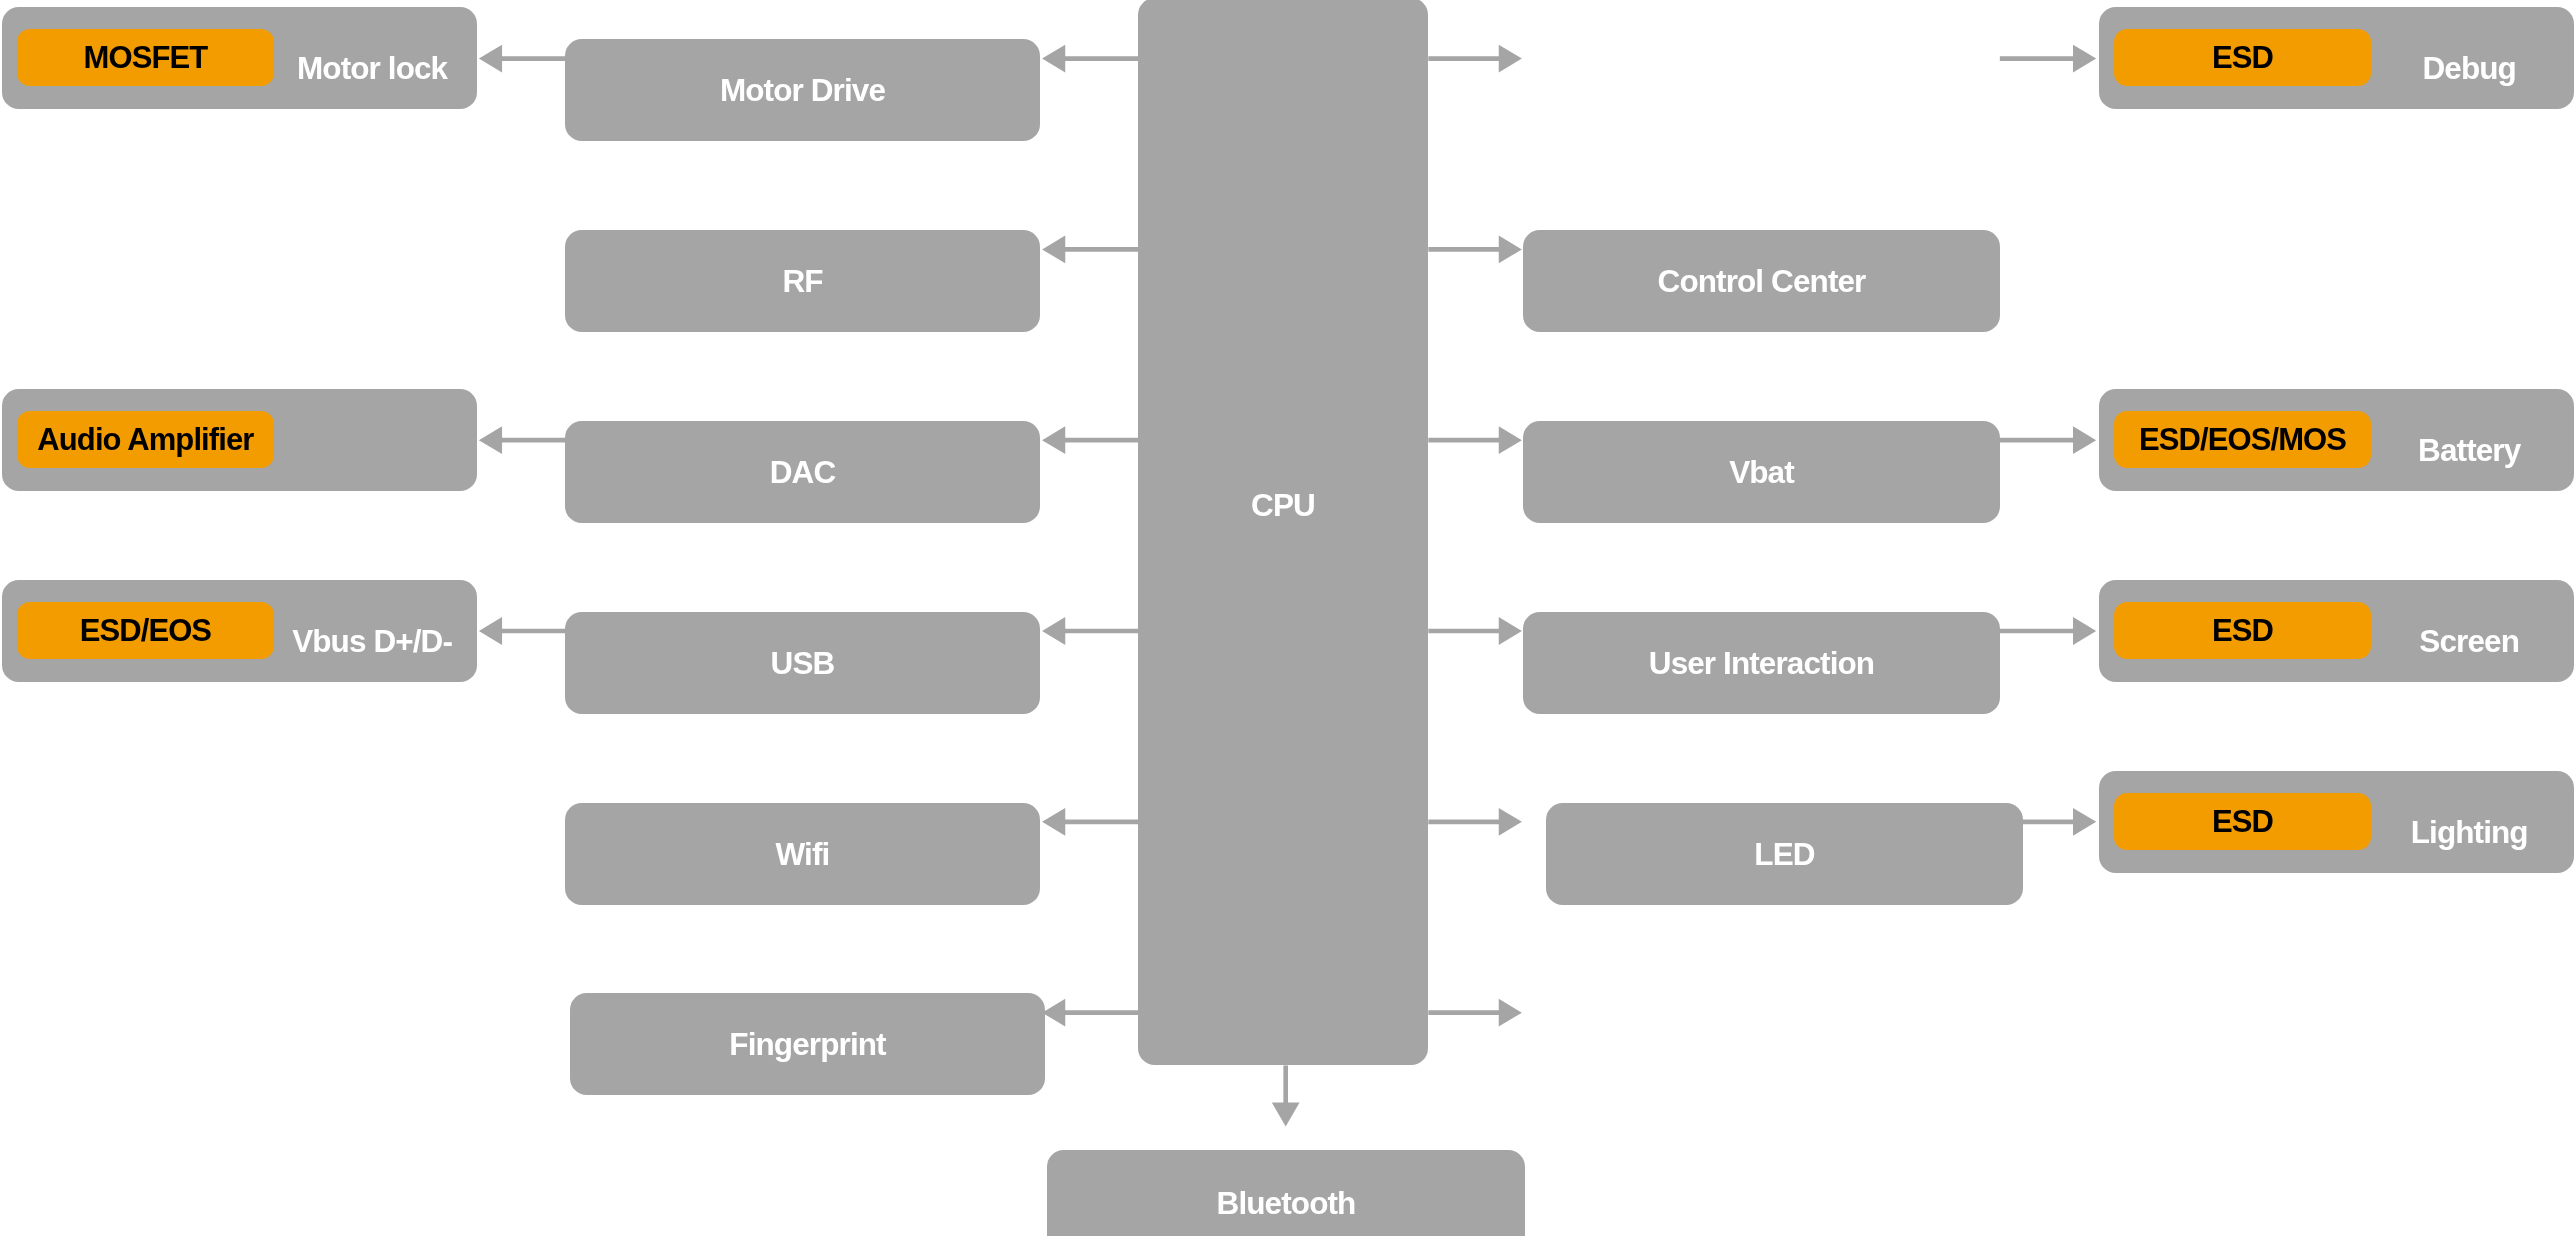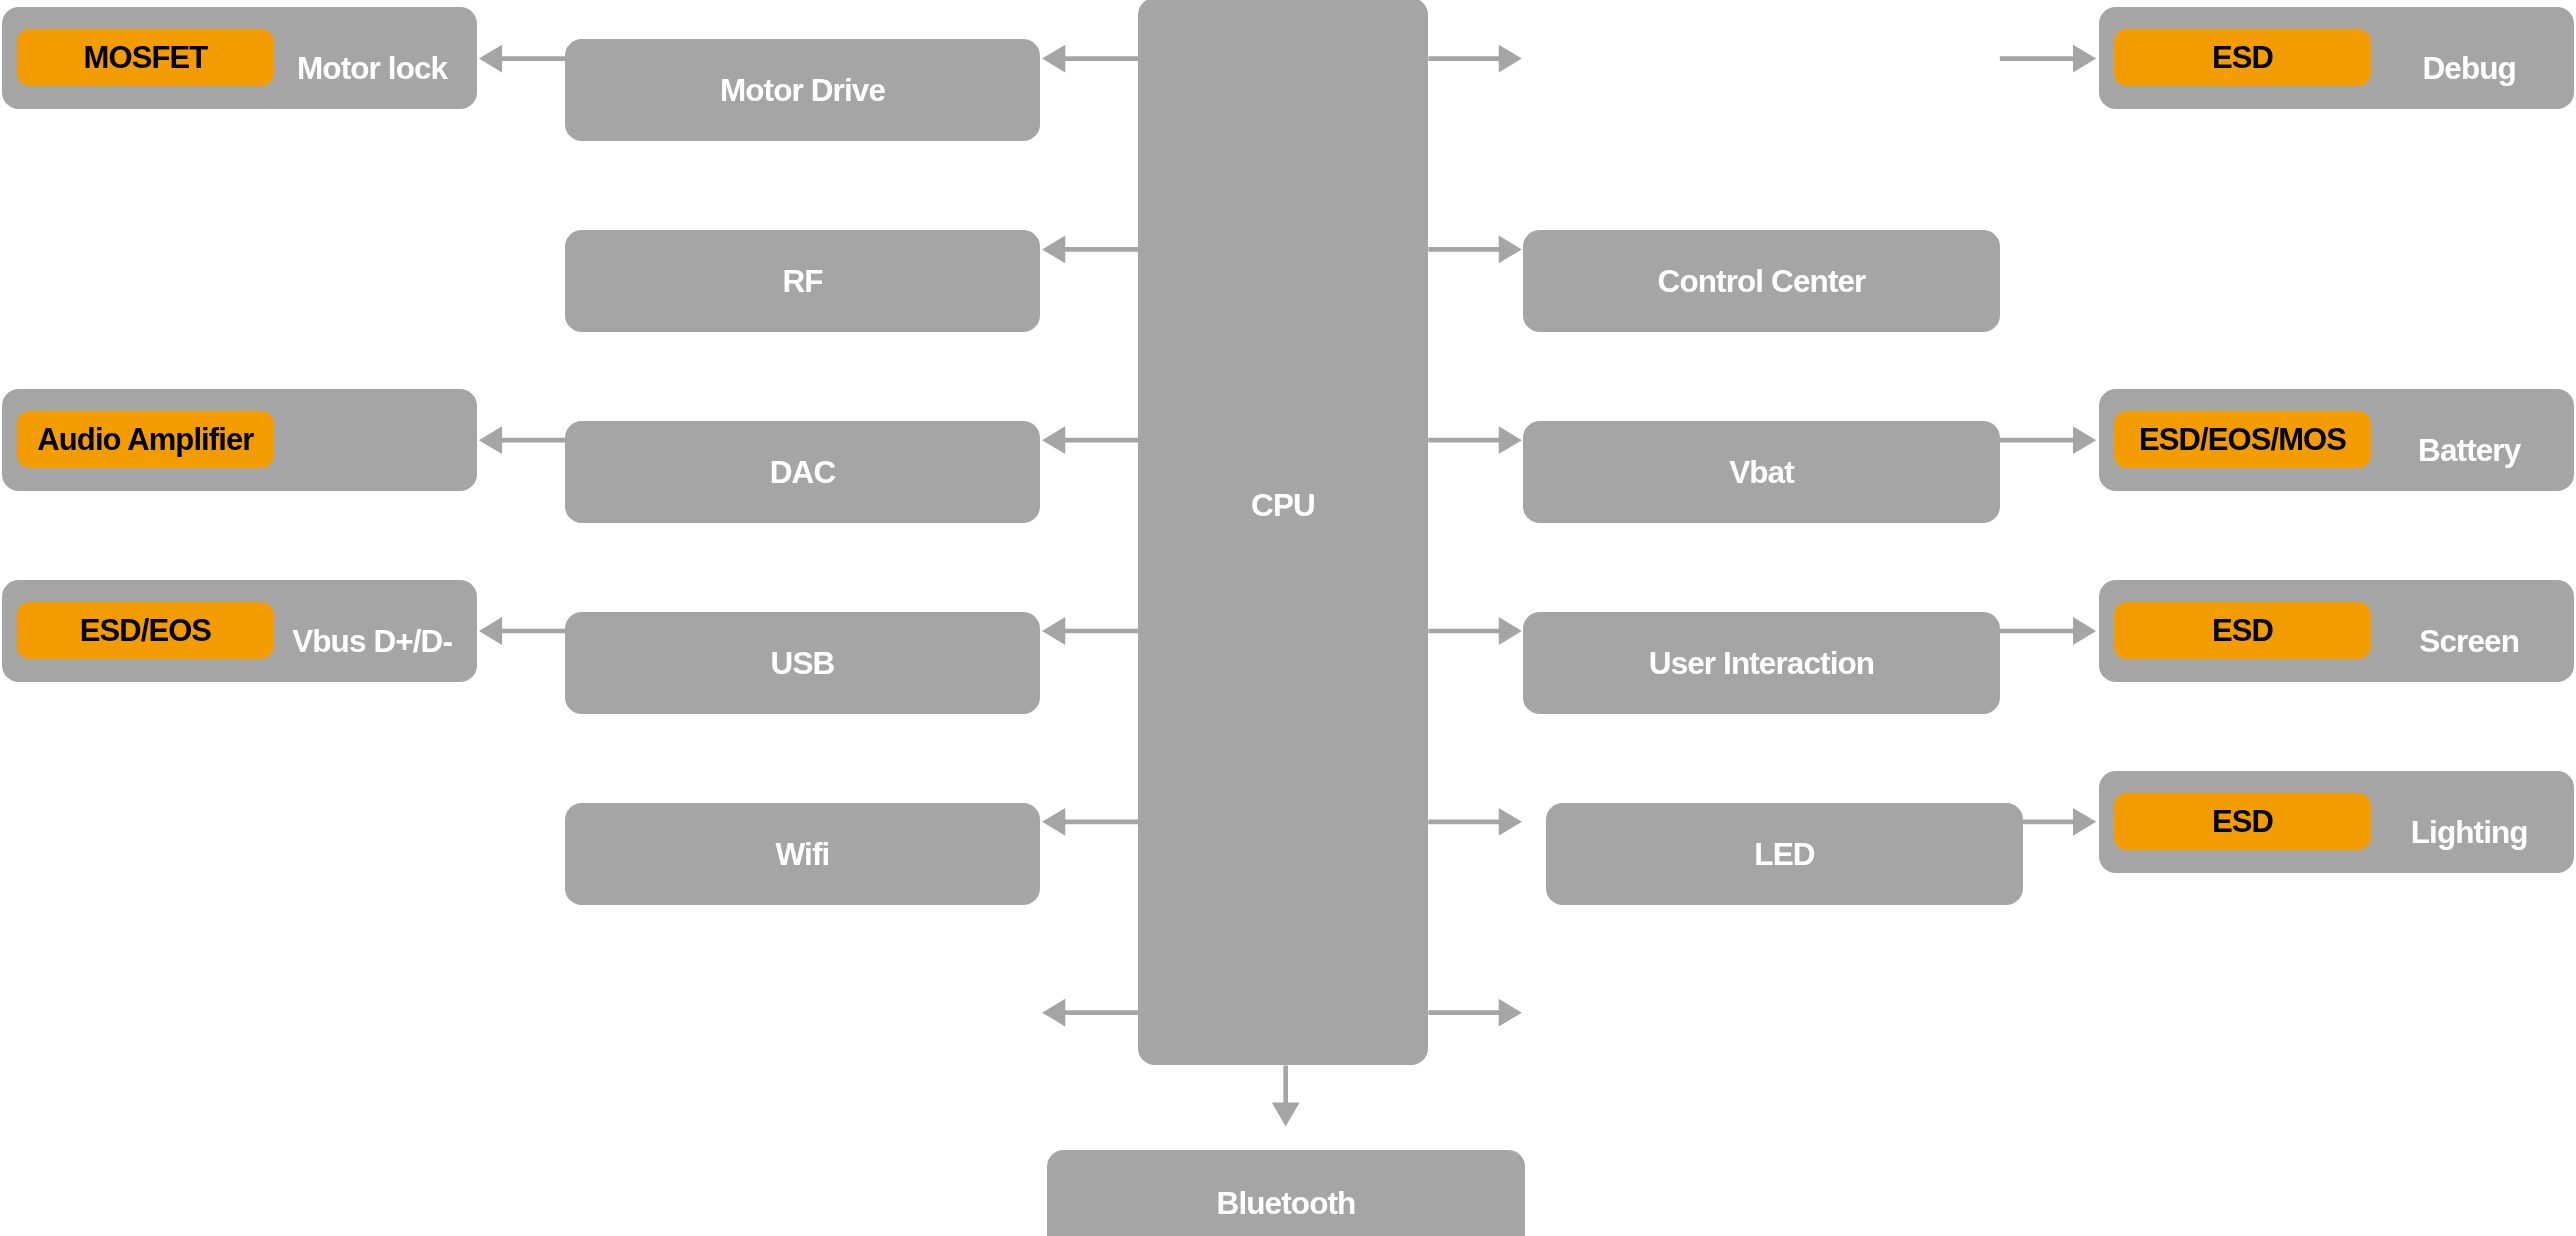--- a/index.html
+++ b/index.html
@@ -214,20 +214,23 @@
   </div>
   <div class="box inner-box" style="left:565px;top:198px">
     <span class="box-label">RF</span>
   </div>
   <div class="box inner-box" style="left:565px;top:580px">
     <span class="box-label">USB</span>
   </div>
   <div class="box inner-box" style="left:565px;top:771px">
     <span class="box-label">Wifi</span>
   </div>
+  <div class="box inner-box" style="left:570px;top:961px">
+    <span class="box-label">Fingerprint</span>
+  </div>
 
   <div class="box inner-box" style="left:1523px;top:198px;width:477px">
     <span class="box-label">Control Center</span>
   </div>
   <div class="box inner-box" style="left:1523px;top:389px;width:477px">
     <span class="box-label">Vbat</span>
   </div>
   <div class="box inner-box" style="left:1523px;top:580px;width:477px">
     <span class="box-label">User Interaction</span>
   </div>

